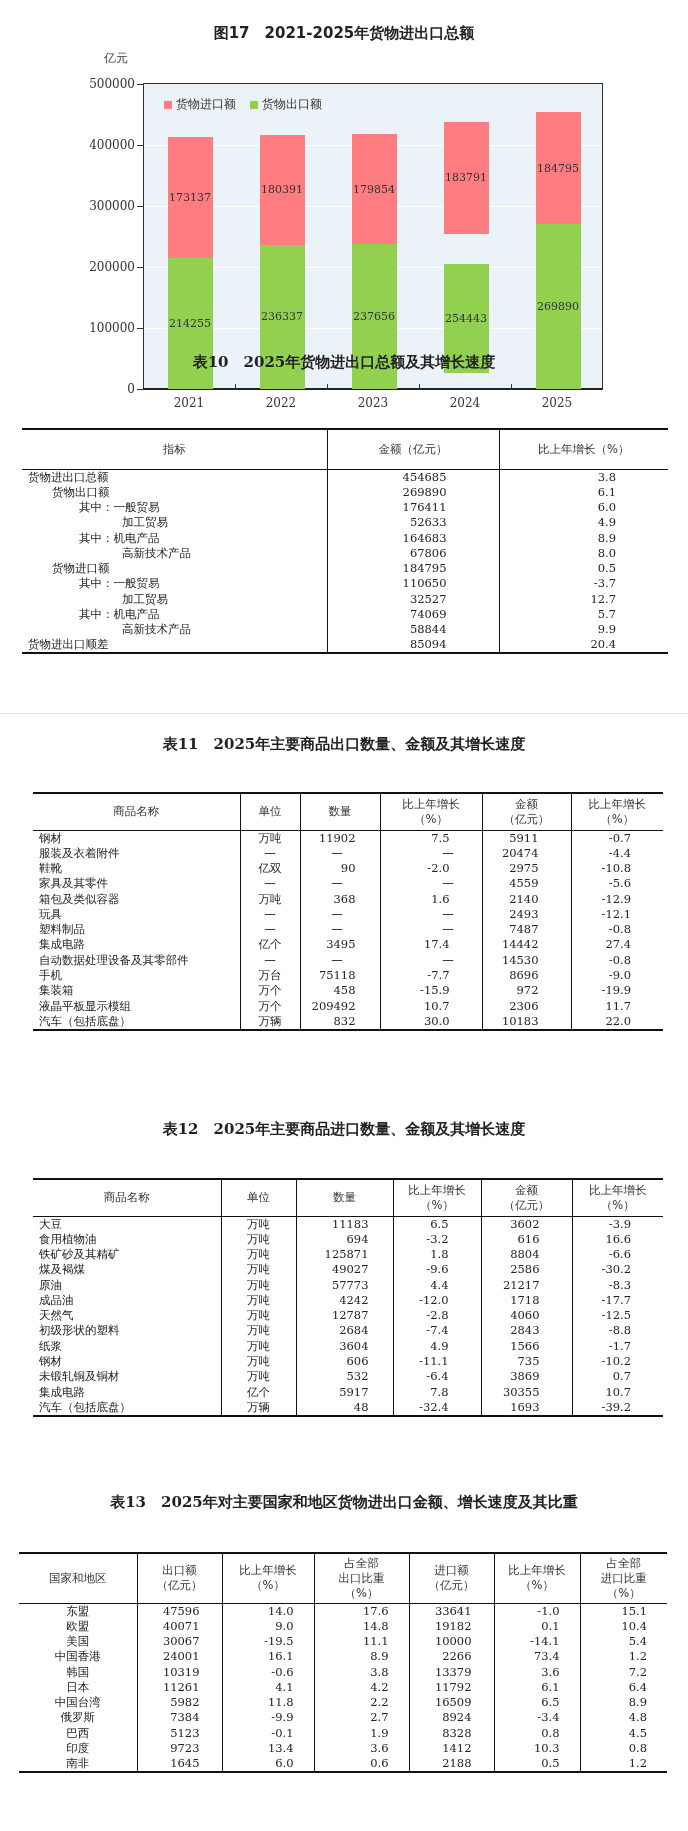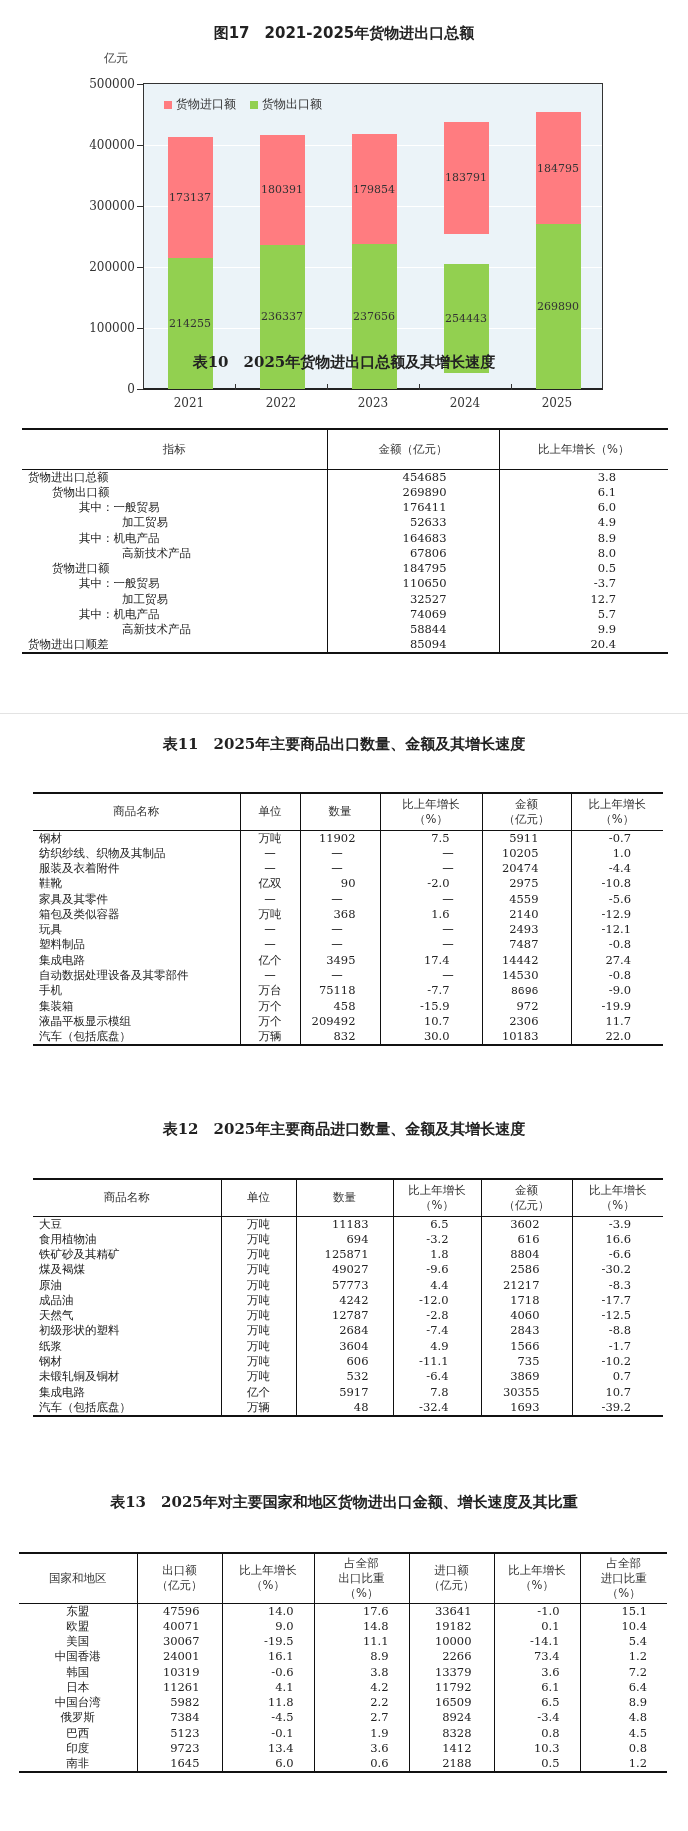--- a/index.html
+++ b/index.html
@@ -207,28 +207,20 @@
   <tbody id="t11body">
       <tr>
         <td class="name">钢材</td>
         <td class="ctr">万吨</td>
         <td class="num" style="padding-right: 24px;">11902</td>
         <td class="num" style="padding-right: 32px;">7.5</td>
         <td class="num" style="padding-right: 32px;">5911</td>
         <td class="num" style="padding-right: 32px;">-0.7</td>
       </tr>
       <tr>
-        <td class="name">纺织纱线、织物及其制品</td>
-        <td class="ctr">—</td>
-        <td class="dash" style="padding-left: 0px;">—</td>
-        <td class="dash" style="padding-left: 40px;">—</td>
-        <td class="num" style="padding-right: 32px;">10205</td>
-        <td class="num" style="padding-right: 32px;">1.0</td>
-      </tr>
-      <tr>
         <td class="name">服装及衣着附件</td>
         <td class="ctr">—</td>
         <td class="dash" style="padding-left: 0px;">—</td>
         <td class="dash" style="padding-left: 40px;">—</td>
         <td class="num" style="padding-right: 32px;">20474</td>
         <td class="num" style="padding-right: 32px;">-4.4</td>
       </tr>
       <tr>
         <td class="name">鞋靴</td>
         <td class="ctr">亿双</td>
@@ -283,21 +275,21 @@
         <td class="dash" style="padding-left: 0px;">—</td>
         <td class="dash" style="padding-left: 40px;">—</td>
         <td class="num" style="padding-right: 32px;">14530</td>
         <td class="num" style="padding-right: 32px;">-0.8</td>
       </tr>
       <tr>
         <td class="name">手机</td>
         <td class="ctr">万台</td>
         <td class="num" style="padding-right: 24px;">75118</td>
         <td class="num" style="padding-right: 32px;">-7.7</td>
-        <td class="num" style="padding-right: 32px; font-family: Liberation Mono, monospace;">8696</td>
+        <td class="num" style="padding-right: 32px;">8696</td>
         <td class="num" style="padding-right: 32px;">-9.0</td>
       </tr>
       <tr>
         <td class="name">集装箱</td>
         <td class="ctr">万个</td>
         <td class="num" style="padding-right: 24px;">458</td>
         <td class="num" style="padding-right: 32px;">-15.9</td>
         <td class="num" style="padding-right: 32px;">972</td>
         <td class="num" style="padding-right: 32px;">-19.9</td>
       </tr>
@@ -513,21 +505,21 @@
         <td class="num" style="padding-right: 22px;">5982</td>
         <td class="num" style="padding-right: 20px;">11.8</td>
         <td class="num" style="padding-right: 20px;">2.2</td>
         <td class="num" style="padding-right: 22px;">16509</td>
         <td class="num" style="padding-right: 20px;">6.5</td>
         <td class="num" style="padding-right: 20px;">8.9</td>
       </tr>
       <tr>
         <td class="ctr">俄罗斯</td>
         <td class="num" style="padding-right: 22px;">7384</td>
-        <td class="num" style="padding-right: 20px;">-4.5</td>
+        <td class="num" style="padding-right: 20px;">-9.9</td>
         <td class="num" style="padding-right: 20px;">2.7</td>
         <td class="num" style="padding-right: 22px;">8924</td>
         <td class="num" style="padding-right: 20px;">-3.4</td>
         <td class="num" style="padding-right: 20px;">4.8</td>
       </tr>
       <tr>
         <td class="ctr">巴西</td>
         <td class="num" style="padding-right: 22px;">5123</td>
         <td class="num" style="padding-right: 20px;">-0.1</td>
         <td class="num" style="padding-right: 20px;">1.9</td>

